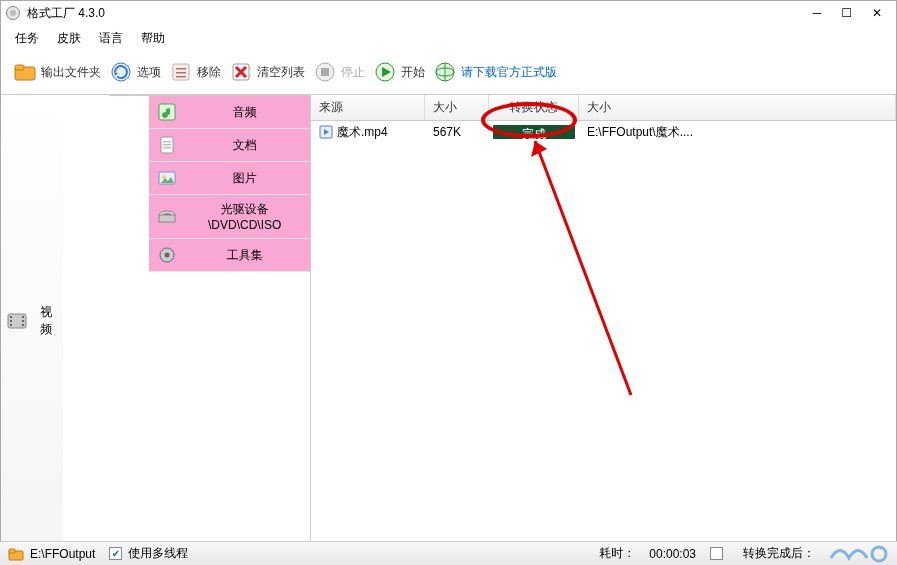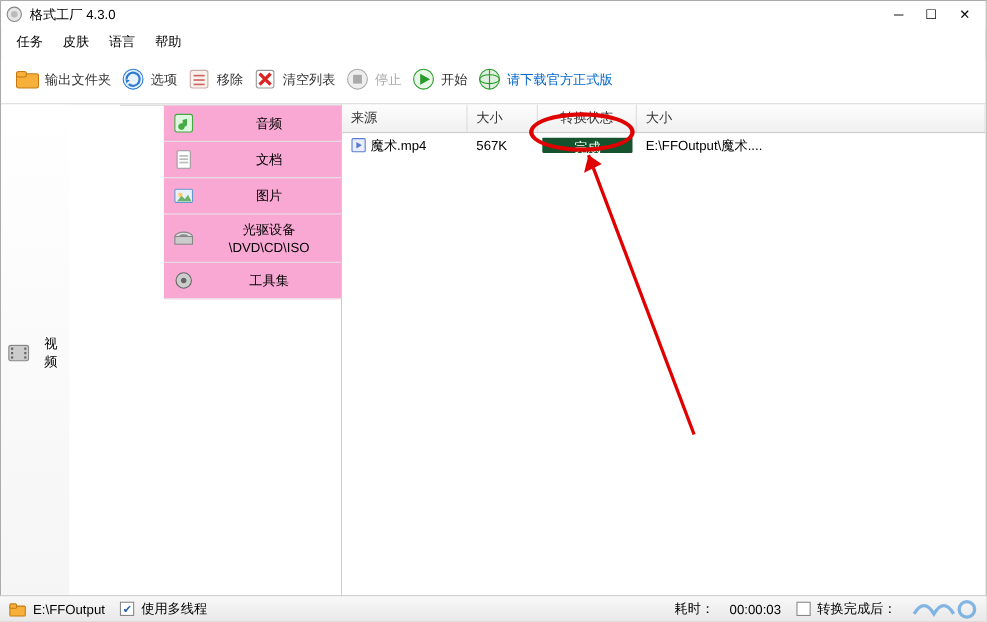--- a/index.html
+++ b/index.html
@@ -290,21 +290,21 @@
       </span>
     <span>E:\FFOutput</span>
   </div>
   <label style="display:flex;align-items:center;gap:6px;cursor:pointer">
     <span class="checkbox">✔</span>
     <span>使用多线程</span>
   </label>
   <span class="flex1"></span>
   <span>耗时：</span>
   <span>00:00:03</span>
-  <label style="display:flex;align-items:center;gap:6px;cursor:pointer">
+  <label style="display:flex;align-items:center;gap:20px;cursor:pointer">
     <span class="checkbox"></span>
     <span>转换完成后：</span>
   </label>
   <span style="opacity:.6">
     <svg width="60" height="20">
         <path d="M2 14c6-10 12-10 18 0 6-10 12-10 18 0" fill="none" stroke="#3a8ed8" stroke-width="3"></path>
         <circle cx="50" cy="10" r="7" fill="none" stroke="#3a8ed8" stroke-width="3"></circle>
       </svg>
   </span>
 </div>

